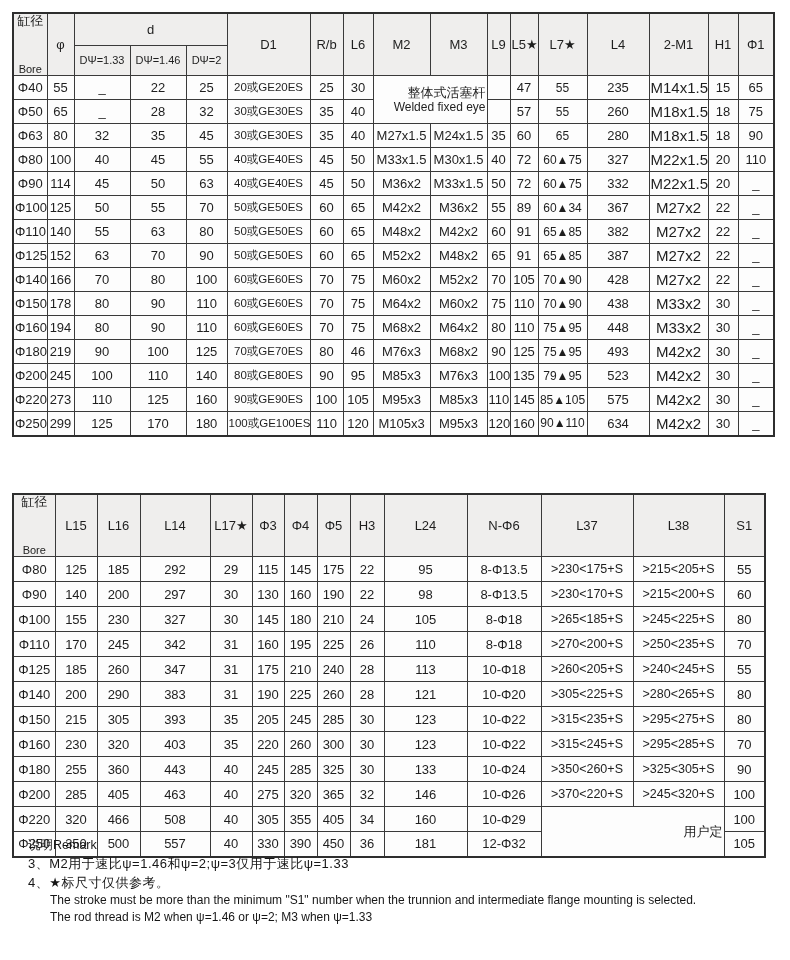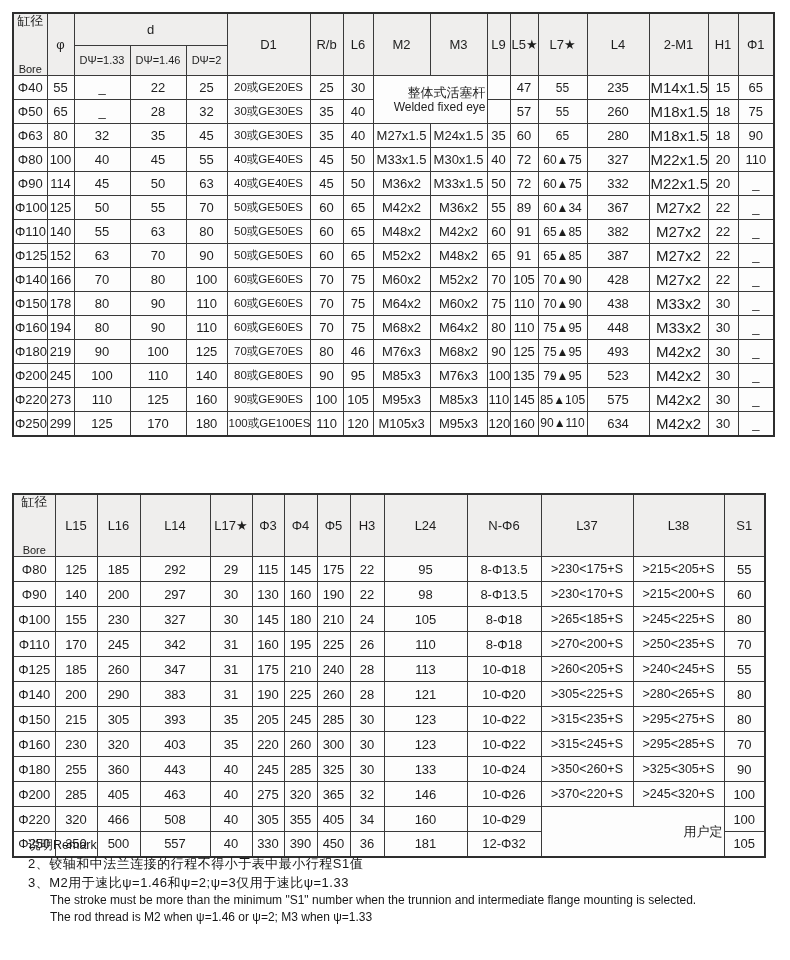--- a/index.html
+++ b/index.html
@@ -623,17 +623,17 @@
         <td data-col="8">36</td>
         <td data-col="9">181</td>
         <td data-col="10">12-Φ32</td>
         <td data-col="13">105</td>
       </tr>
     </tbody>
 </table>
 
 <div id="remarks">
   <div class="title">说明Remark</div>
-  <div class="zh-line">2、铰轴和中法兰连接的行程不得小于表中最小行程S1值</div>
   <div class="zh-line">3、M2用于速比ψ=1.46和ψ=2;ψ=3仅用于速比ψ=1.33</div>
+  <div class="zh-line">4、★标尺寸仅供参考。</div>
   <div class="en-line">The stroke must be more than the minimum "S1" number when the  trunnion and intermediate flange mounting is selected.</div>
   <div class="en-line">The rod thread is M2 when ψ=1.46 or ψ=2; M3 when ψ=1.33</div>
 </div>
 
 </body></html>

